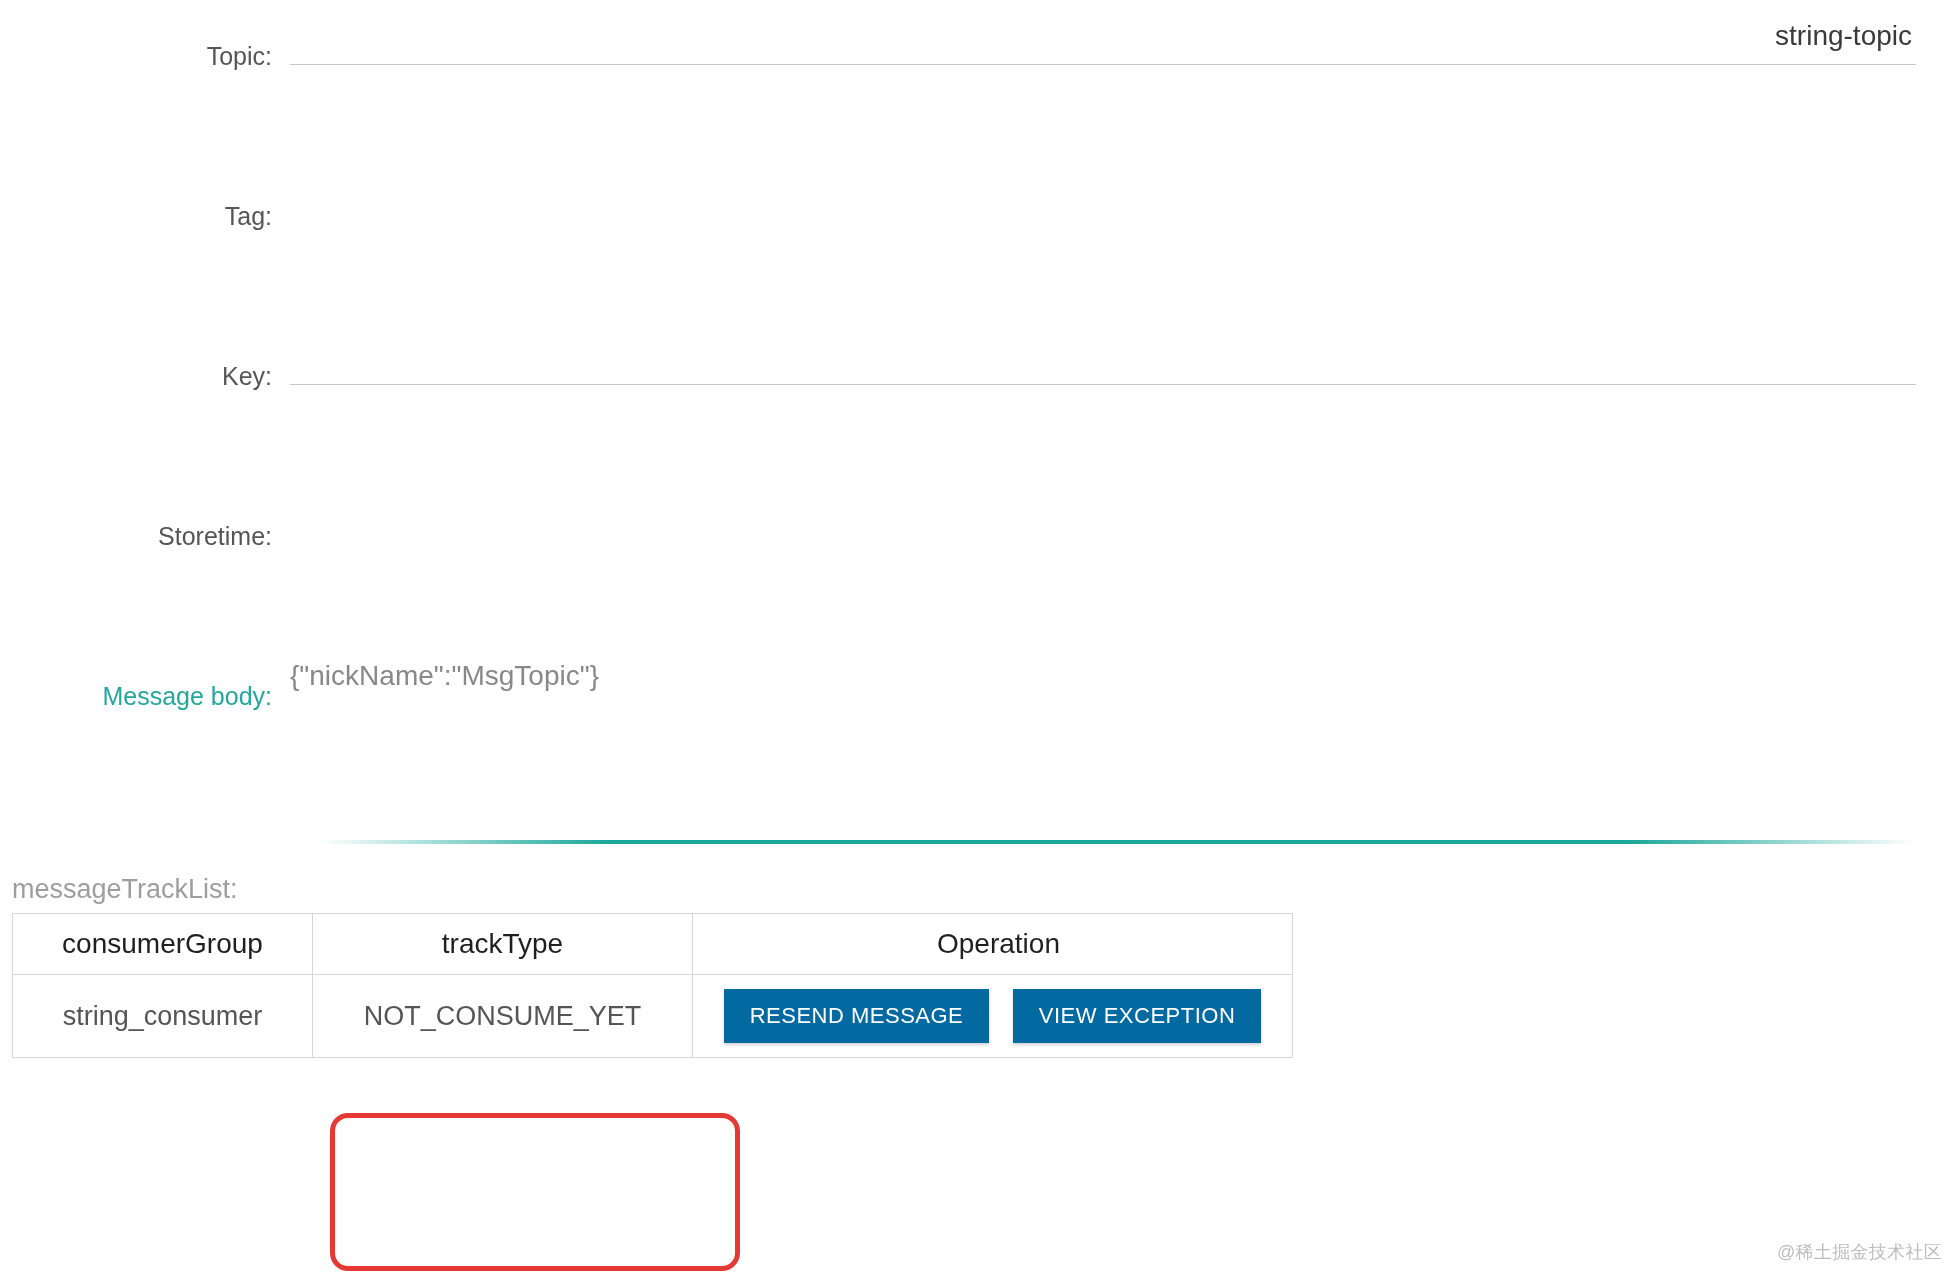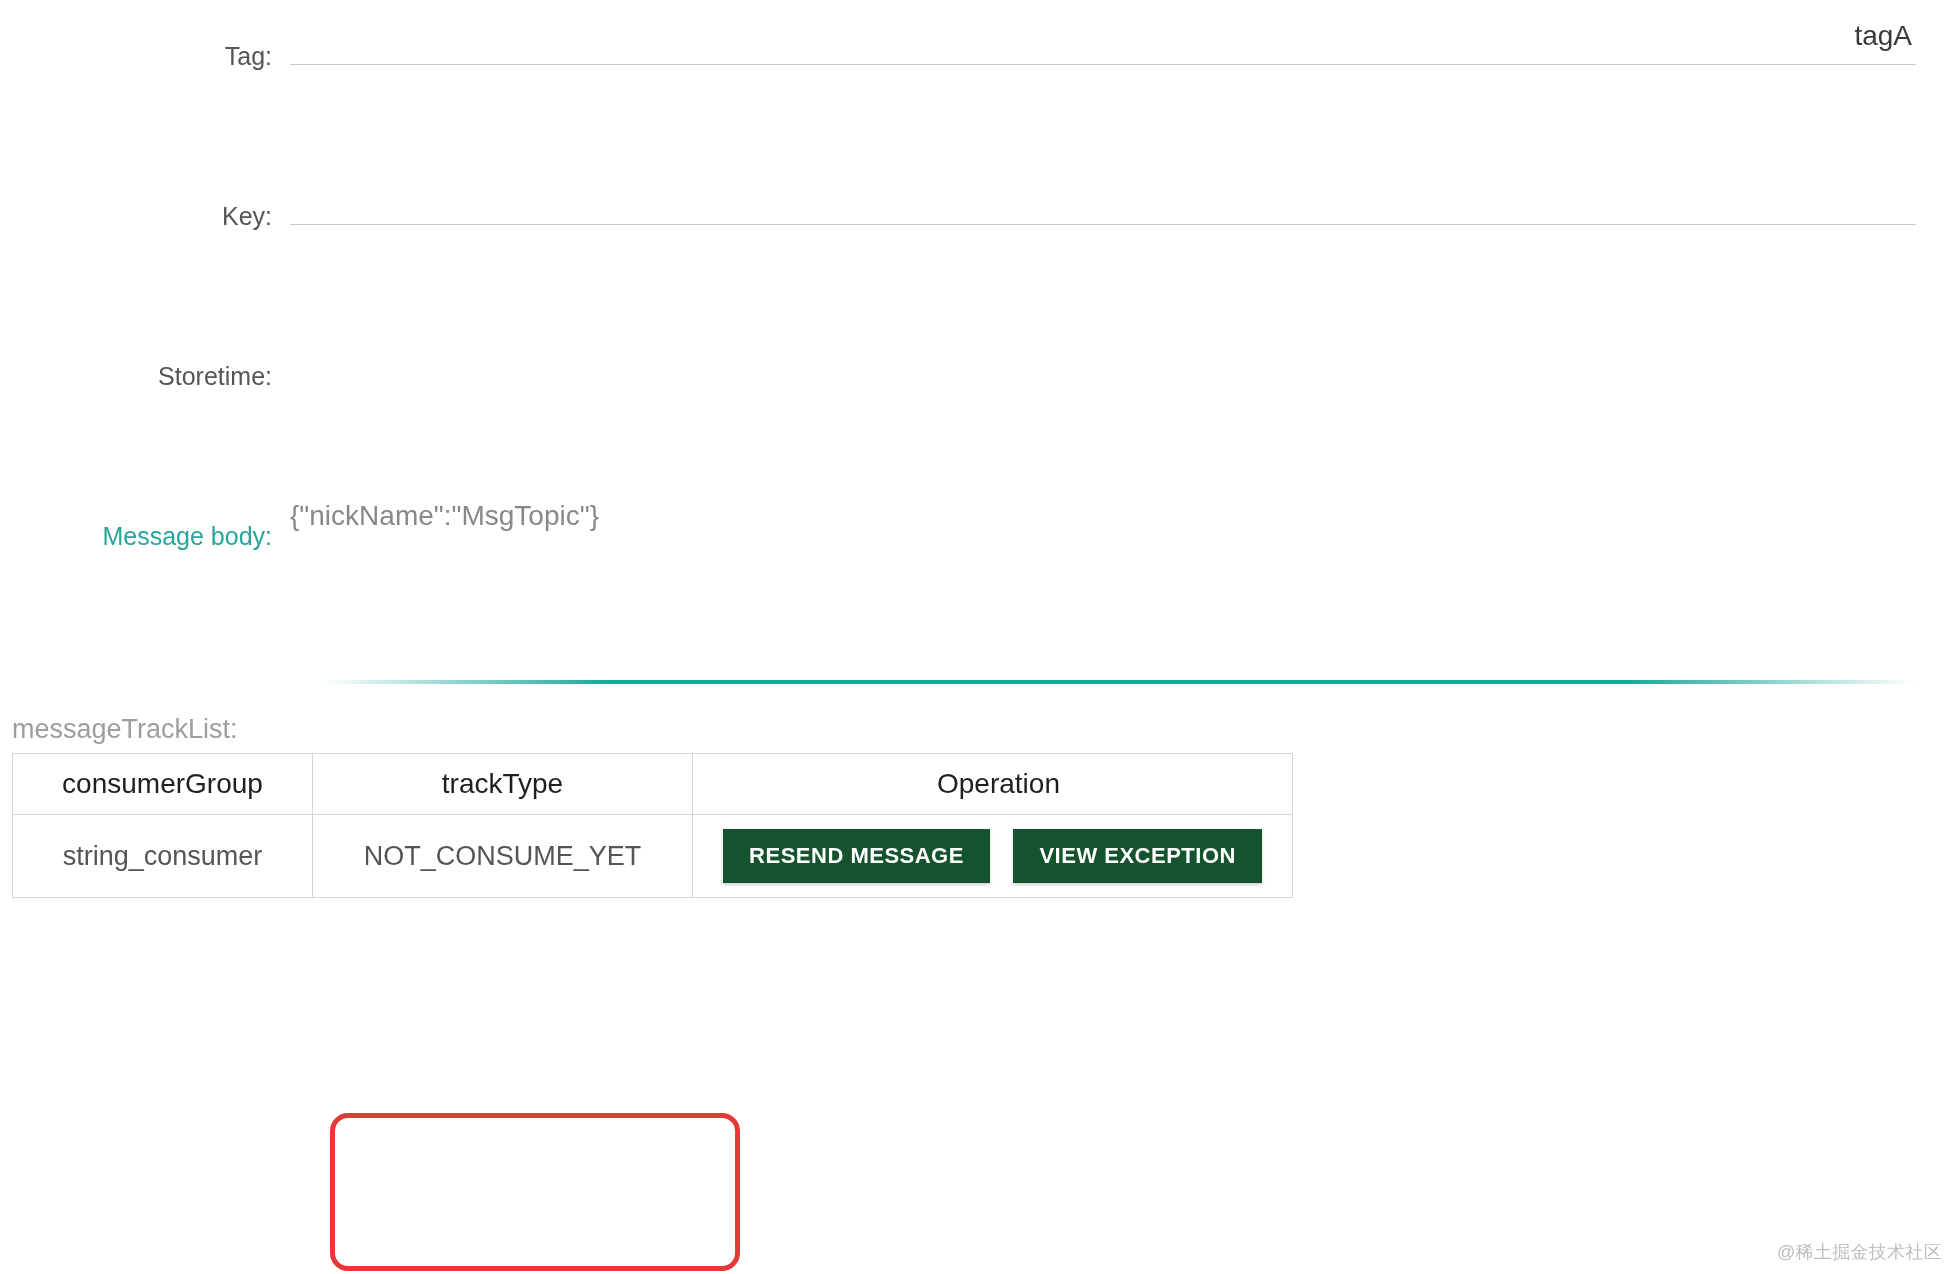--- a/index.html
+++ b/index.html
@@ -88,30 +88,30 @@
     color: #555;
     padding: 10px 4px;
     font-weight: 400;
     font-size: 27px;
   }
   .track-table th:nth-child(1) { min-width: 300px; }
   .track-table th:nth-child(2) { min-width: 380px; }
   .track-table th:nth-child(3) { min-width: 600px; padding-left: 40px; }
   .btn {
     display: inline-block;
-    background: #14532d;
+    background: #0369a1;
     color: #ffffff;
     font-size: 22px;
     letter-spacing: 0.5px;
     border: none;
     padding: 14px 26px;
     margin: 4px 8px;
     cursor: pointer;
     box-shadow: 0 2px 3px rgba(0,0,0,0.18);
-    font-weight: 700;
+    font-weight: 400;
   }
   .highlight-box {
     position: absolute;
     border: 5px solid #e53935;
     border-radius: 18px;
     pointer-events: none;
   }
   .watermark {
     position: absolute;
     right: 14px;
@@ -119,26 +119,29 @@
     font-size: 18px;
     color: #bdbdbd;
     letter-spacing: 0.3px;
   }
 </style>
 </head>
 <body>
 
 <div class="form-section">
 
+  <div class="form-row">
+    <div class="form-label">Topic:</div>
+    <div class="form-value-wrap">
+      <input class="form-value" type="text" readonly="" value="string-topic" style="">
+    </div>
+  </div>
 
   <div class="form-row">
     <div class="form-label">Tag:</div>
-    <div class="form-value-wrap">
-      <input class="form-value" type="text" readonly="" value="tagA" style="">
-    </div>
   </div>
 
   <div class="form-row">
     <div class="form-label">Key:</div>
     <div class="form-value-wrap">
       <input class="form-value" type="text" readonly="" value="" style="">
     </div>
   </div>
 
   <div class="form-row">

